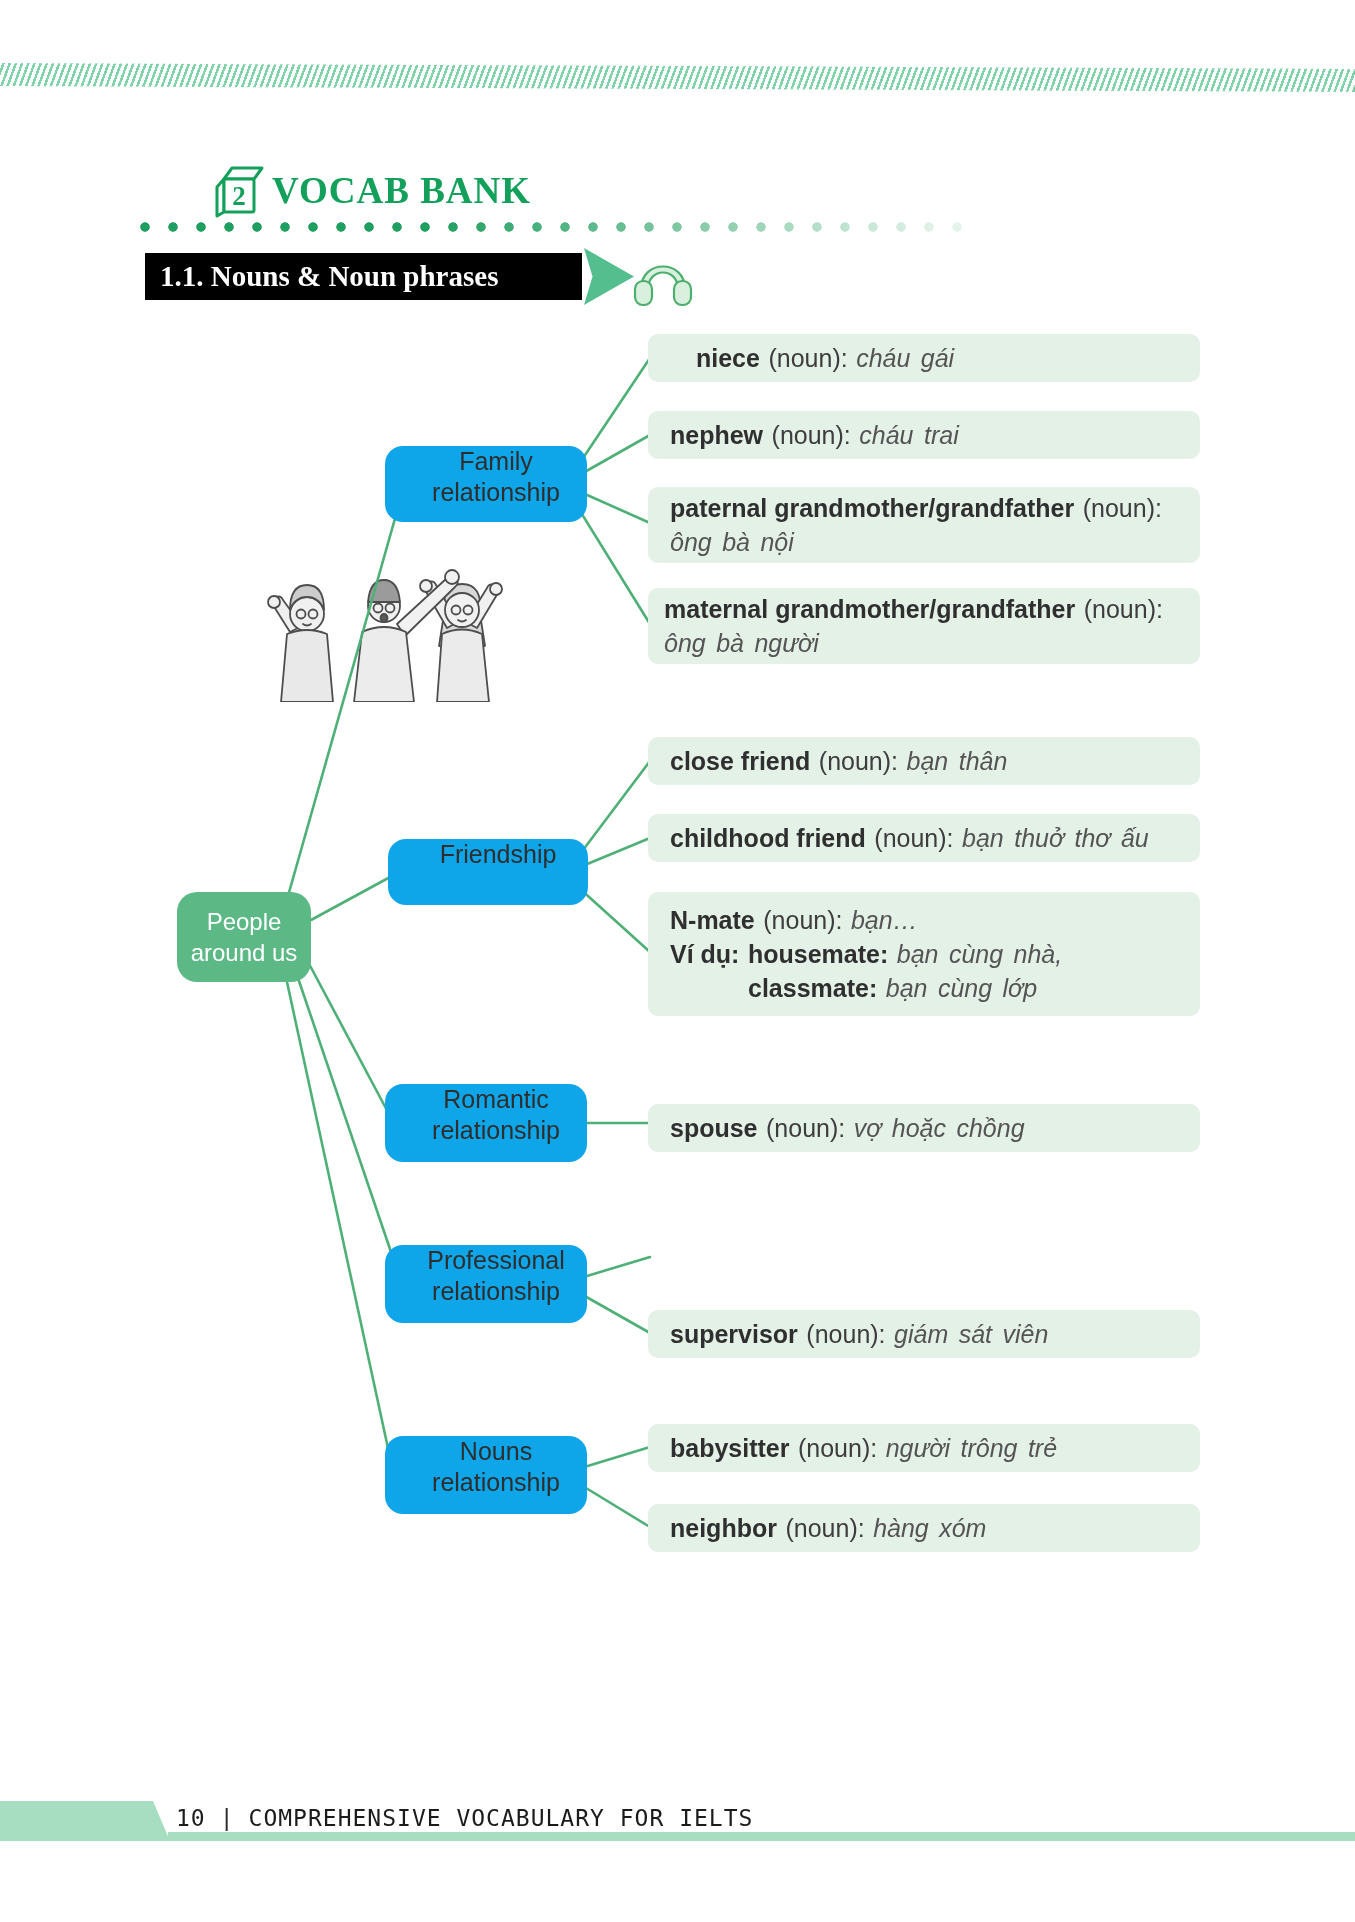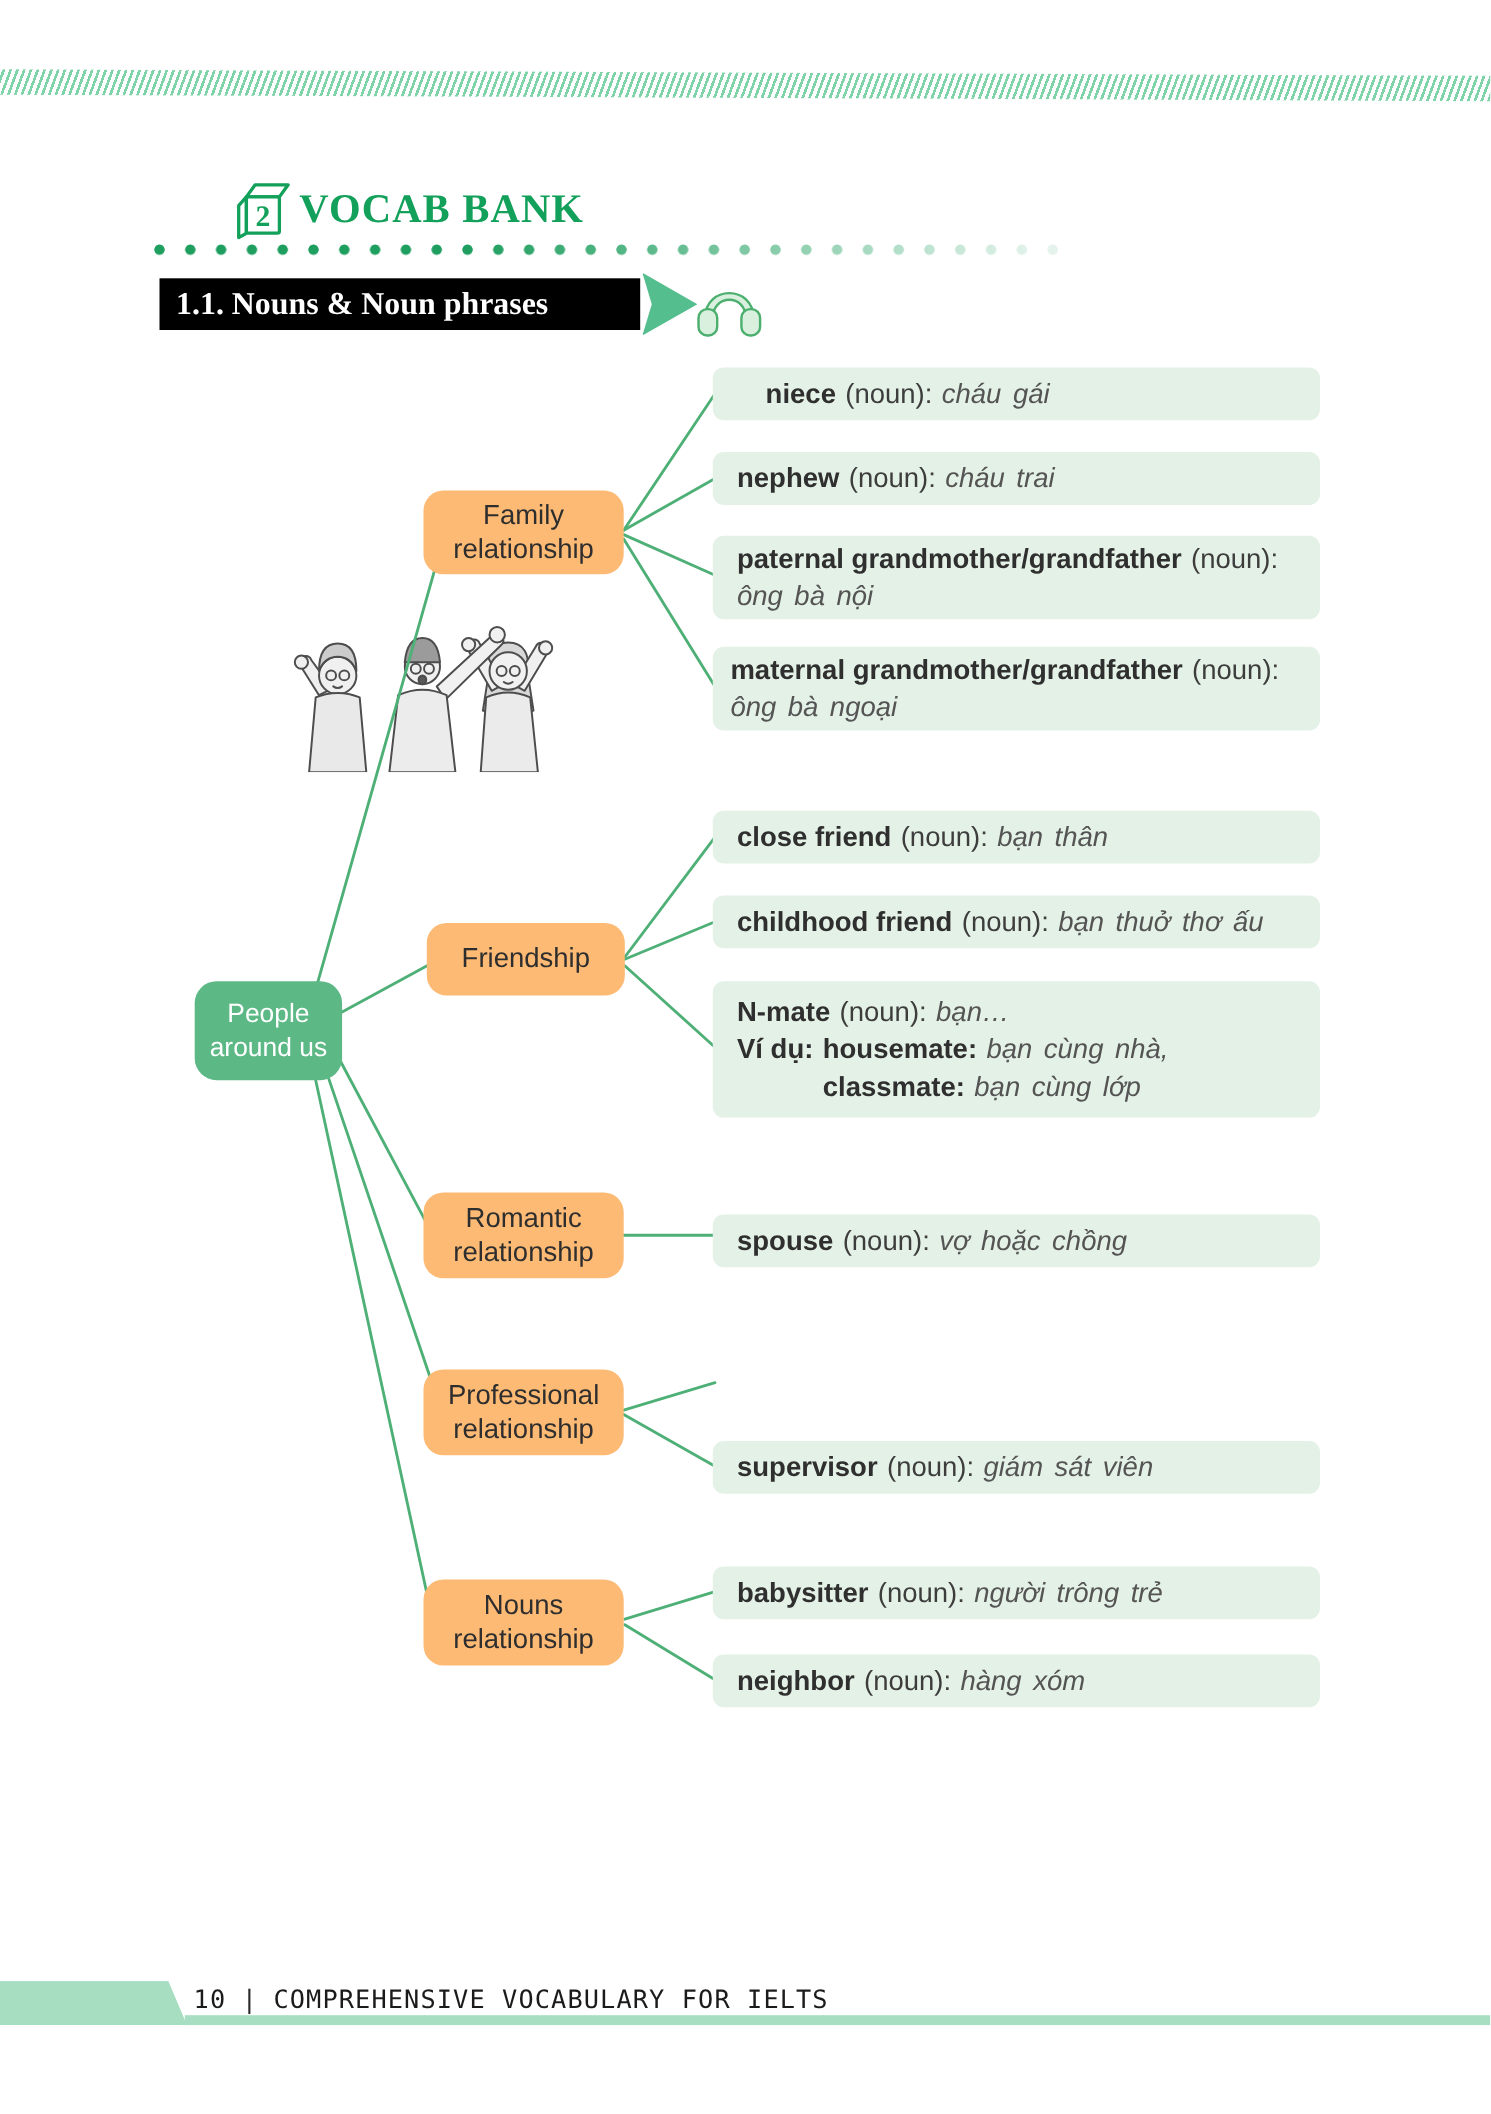--- a/index.html
+++ b/index.html
@@ -27,22 +27,22 @@
           font-size:29px;line-height:47px;padding-left:15px;box-sizing:border-box;white-space:nowrap;}
   .banner-arrow{position:absolute;left:584px;top:248px;width:50px;height:57px;background:#55BE8E;
           -webkit-clip-path:polygon(17% 50%,0 0,100% 50%,0 100%);
           clip-path:polygon(17% 50%,0 0,100% 50%,0 100%);}
   .headphones{position:absolute;left:630px;top:251px;}
 
   
   .root-node{position:absolute;left:177px;top:892px;width:134px;height:90px;background:#5CB885;
           border-radius:20px;display:flex;flex-direction:column;align-items:center;justify-content:center;
           color:#fff;font-size:24px;line-height:1.3;}
-  .branch{position:absolute;background:#fdba74;border-radius:18px;display:flex;flex-direction:column;
-          align-items:center;justify-content:center;color:#2e2e2e;font-size:25px;line-height:1.25;}
+  .branch{position:absolute;background:#0ea5e9;border-radius:18px;display:flex;flex-direction:column;
+          align-items:center;justify-content:flex-start;color:#2e2e2e;font-size:25px;line-height:1.25;padding-left:20px;}
   .b-family{left:385px;top:446px;width:182px;height:76px;}
   .b-friendship{left:388px;top:839px;width:180px;height:66px;}
   .b-romantic{left:385px;top:1084px;width:182px;height:78px;}
   .b-professional{left:385px;top:1245px;width:182px;height:78px;}
   .b-other{left:385px;top:1436px;width:182px;height:78px;}
 
   
   .lines{position:absolute;left:0;top:0;width:1355px;height:1922px;pointer-events:none;}
   .lines line{stroke:#4EB077;stroke-width:2.6;stroke-linecap:round;}
 
@@ -185,21 +185,21 @@
   </div>
   <div class="entry" style="top:411px;height:48px;">
     <div class="row"><span class="term">nephew</span><span class="pos">(noun):</span><span class="meaning">cháu trai</span></div>
   </div>
   <div class="entry" style="top:487px;height:76px;">
     <div class="row"><span class="term">paternal grandmother/grandfather</span><span class="pos">(noun):</span></div>
     <div class="row"><span class="meaning">ông bà nội</span></div>
   </div>
   <div class="entry" style="top:588px;height:76px;padding-left:16px;">
     <div class="row"><span class="term">maternal grandmother/grandfather</span><span class="pos">(noun):</span></div>
-    <div class="row"><span class="meaning">ông bà ngoại</span></div>
+    <div class="row"><span class="meaning">ông bà người</span></div>
   </div>
   <div class="entry" style="top:737px;height:48px;">
     <div class="row"><span class="term">close friend</span><span class="pos">(noun):</span><span class="meaning">bạn thân</span></div>
   </div>
   <div class="entry" style="top:814px;height:48px;">
     <div class="row"><span class="term">childhood friend</span><span class="pos">(noun):</span><span class="meaning">bạn thuở thơ ấu</span></div>
   </div>
   <div class="entry" style="top:892px;height:124px;">
     <div class="row"><span class="term">N-mate</span><span class="pos">(noun):</span><span class="meaning">bạn…</span></div>
     <div class="row"><span class="term">Ví dụ:</span><span class="term">housemate:</span><span class="meaning">bạn cùng nhà,</span></div>

